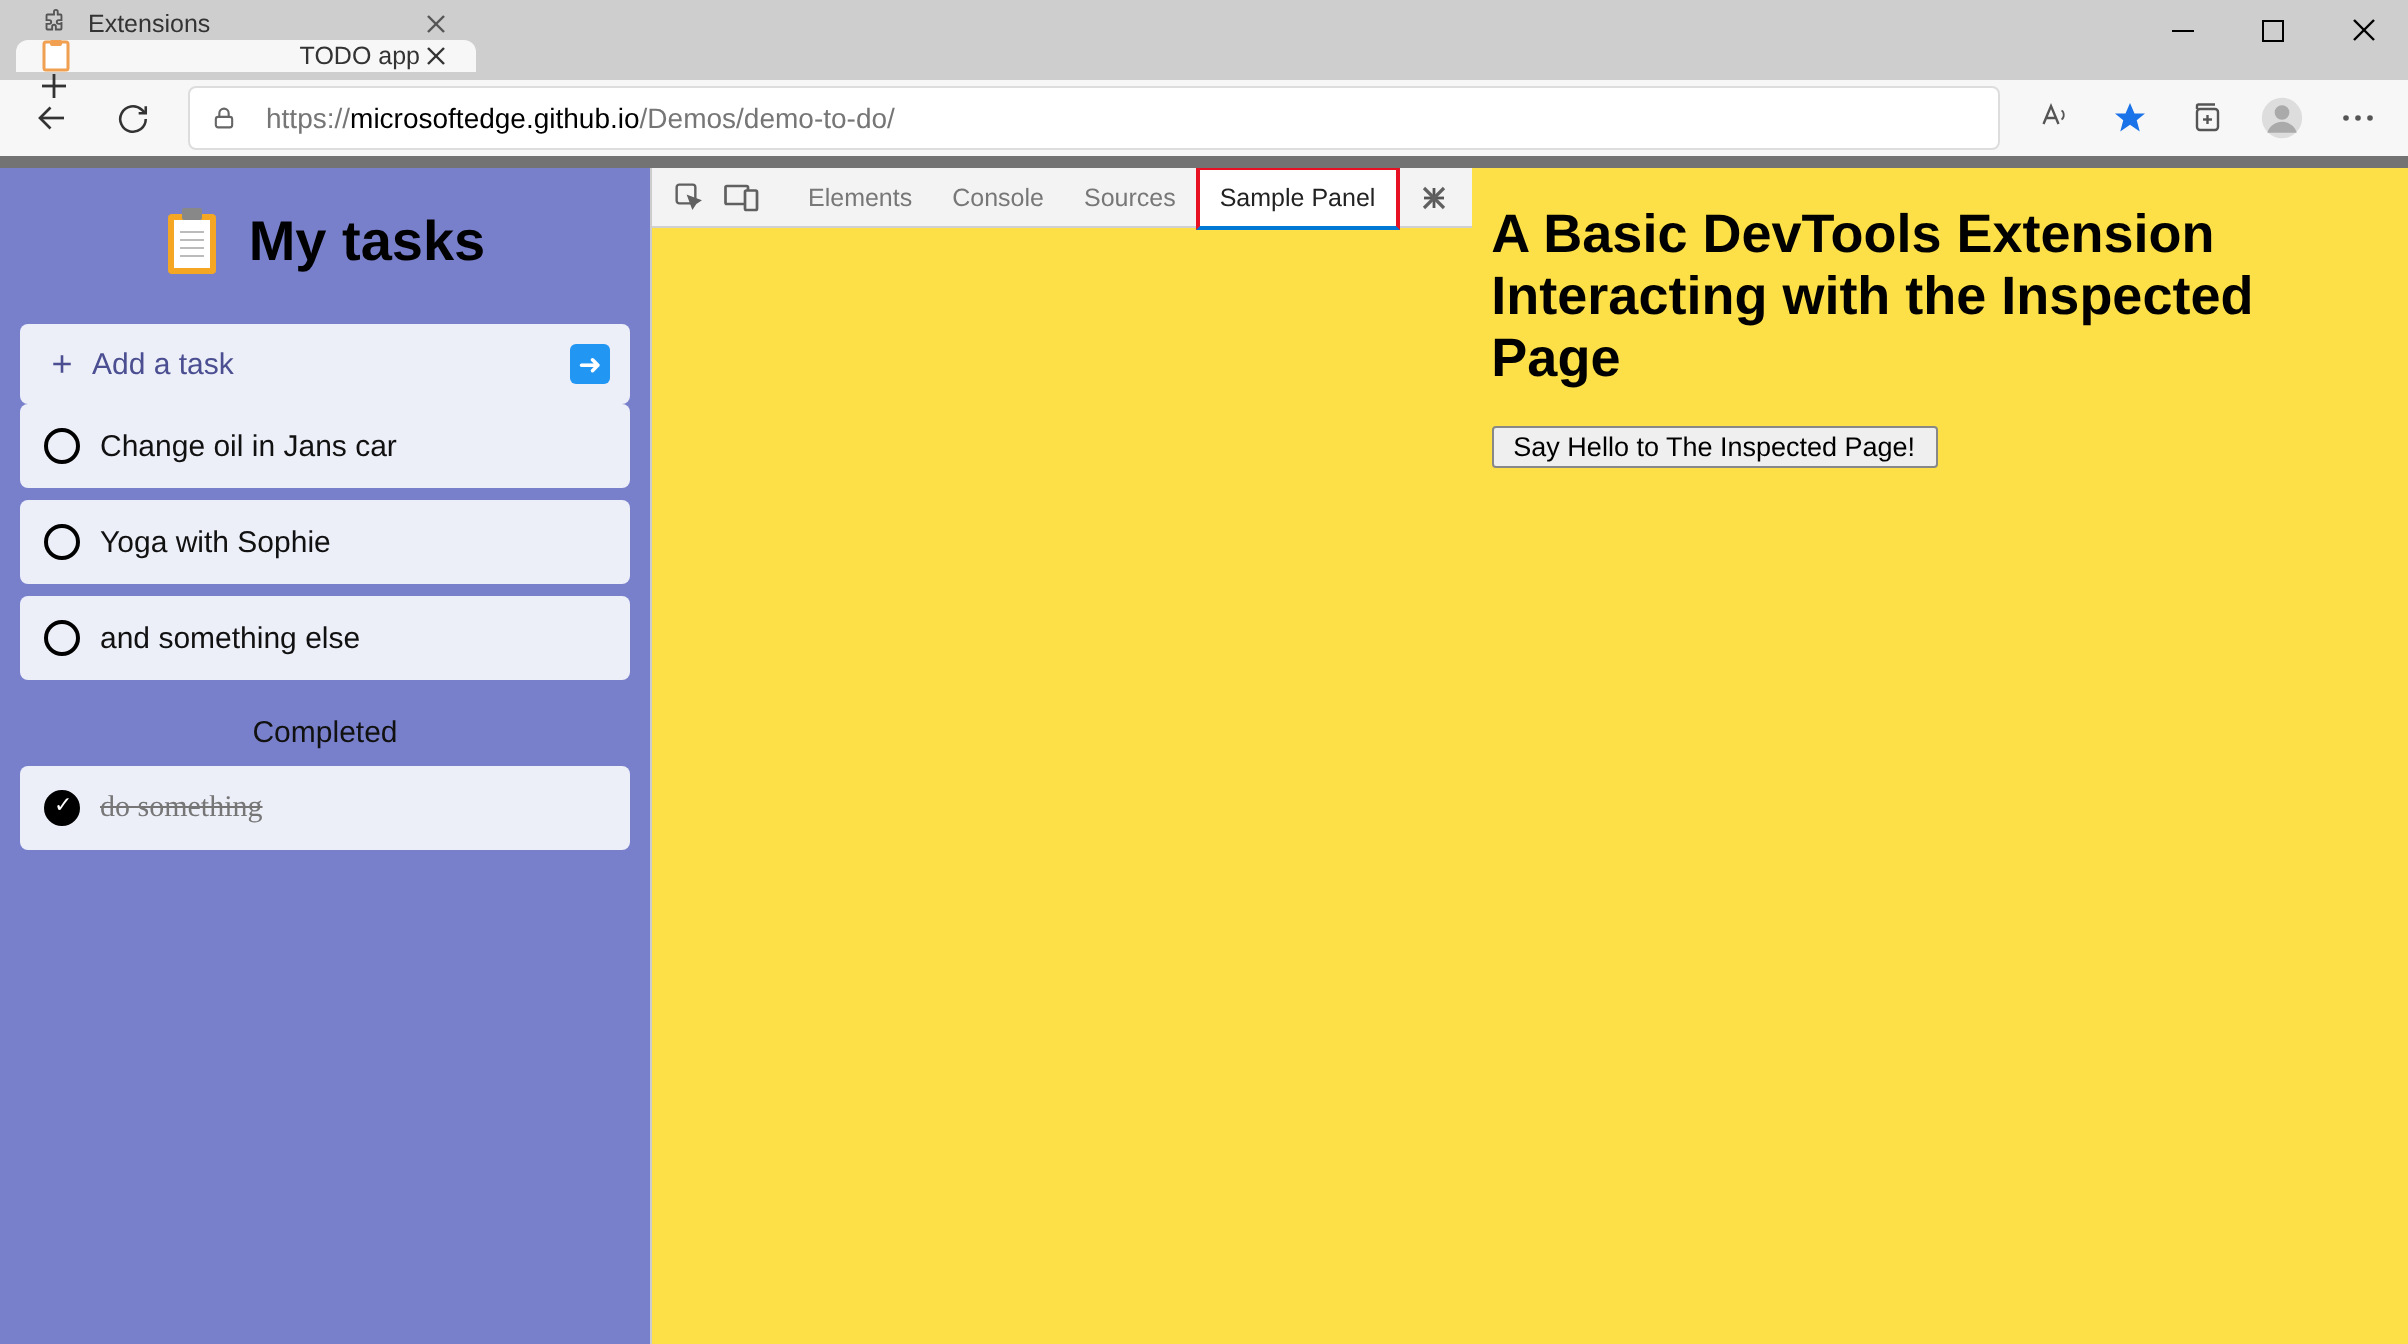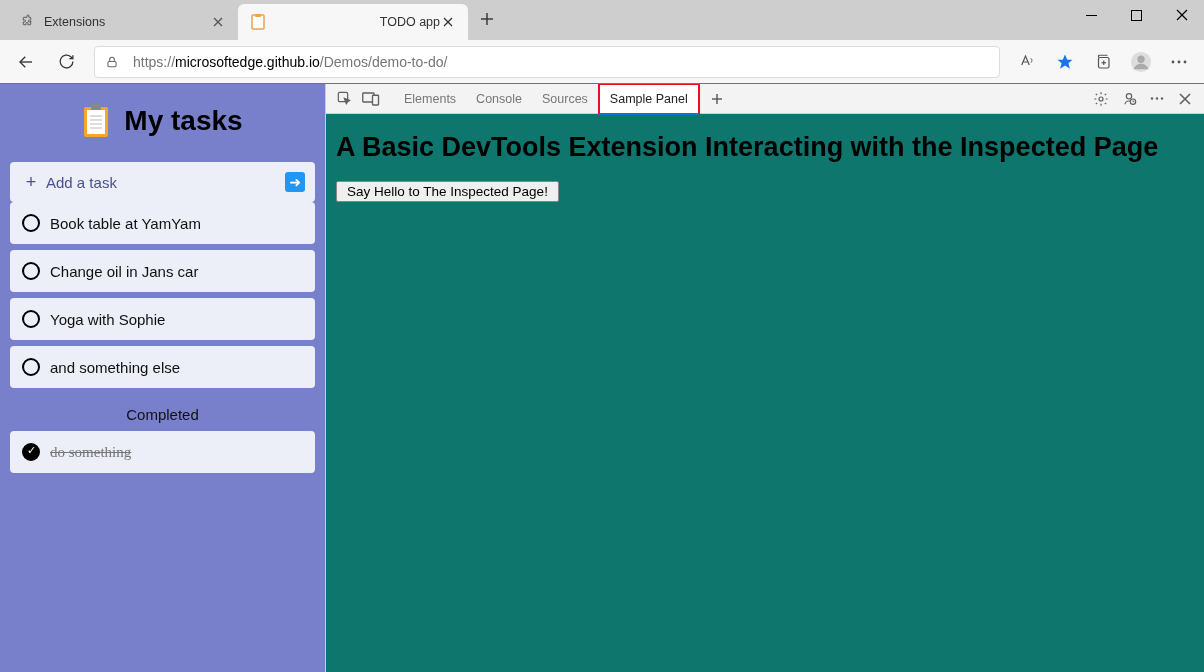--- a/index.html
+++ b/index.html
@@ -1,32 +1,32 @@
 <!DOCTYPE html>
 <html><head>
 <meta charset="utf-8">
 <style>
 * { margin: 0; padding: 0; box-sizing: border-box; font-family: "Segoe UI", Arial, sans-serif; }
 body { width: 1204px; height: 672px; background: #fff; overflow: hidden; display: flex; flex-direction: column; }
 
 
 .titlebar { height: 40px; background: #cecece; display: flex; align-items: flex-end; position: relative; }
-.tabs { display: flex; height: 36px; margin-left: 8px; gap: 0; }
+.tabs { display: flex; height: 36px; margin-left: 8px; gap: 0; flex-direction: column; }
 .tab { display: flex; align-items: center; padding: 0 12px; height: 36px; min-width: 230px; font-size: 12.5px; color: #333; position: relative; border-radius: 6px 6px 0 0; }
 .tab.active { background: #f7f7f7; text-align: right; }
 .tab .tab-icon { width: 16px; height: 16px; margin-right: 8px; display: flex; align-items: center; justify-content: center; }
 .tab .tab-title { flex: 1; white-space: nowrap; overflow: hidden; text-overflow: ellipsis; }
 .tab .tab-close { width: 16px; height: 16px; display: flex; align-items: center; justify-content: center; color: #555; }
 .newtab-btn { width: 30px; height: 30px; display: flex; align-items: center; justify-content: center; color: #222; margin-left: 4px; margin-bottom: 3px; }
 
 .win-controls { position: absolute; right: 0; top: 0; height: 30px; display: flex; }
 .win-btn { width: 45px; height: 30px; display: flex; align-items: center; justify-content: center; color: #000; }
 
 
-.addressbar { height: 44px; background: #f7f7f7; display: flex; align-items: center; padding: 0 8px; gap: 4px; border-bottom: 1px solid #737373; }
+.addressbar { height: 44px; background: #f7f7f7; display: flex; align-items: center; padding: 0 8px; gap: 4px; border-bottom: 6px solid #737373; }
 .nav-btn { width: 36px; height: 32px; display: flex; align-items: center; justify-content: center; color: #555; border-radius: 4px; }
 .urlbox { flex: 1; height: 32px; display: flex; align-items: center; background: #fff; border: 1px solid #ddd; border-radius: 4px; padding: 0 10px; margin: 0 6px; font-size: 14px; color: #333; }
 .url-grey { color: #767676; }
 .url-dark { color: #000000; }
 .addr-icon { width: 34px; height: 32px; display: flex; align-items: center; justify-content: center; color: #555; }
 
 
 .content { flex: 1; display: flex; overflow: hidden; }
 
 
@@ -40,21 +40,21 @@
 .add-task .submit { position: absolute; right: 10px; width: 20px; height: 20px; background: #2196f3; border-radius: 3px; display: flex; align-items: center; justify-content: center; color: #fff; font-size: 14px; }
 
 .section-label { text-align: center; font-size: 15px; color: #111; margin: 18px 0 8px; }
 .task { background: #eceef8; border-radius: 4px; height: 42px; display: flex; align-items: center; padding: 0 12px; margin-bottom: 6px; font-size: 15px; color: #111; }
 .task .circle { width: 18px; height: 18px; border: 2px solid #000; border-radius: 50%; margin-right: 10px; flex-shrink: 0; }
 .task.completed .circle { background: #000; position: relative; }
 .task.completed .circle::after { content: "✓"; color: #fff; font-size: 11px; position: absolute; left: 3px; top: -1px; }
 .task.completed span { text-decoration: line-through; color: #767676; font-family: Liberation Serif, serif; }
 
 
-.devtools { flex: 1; display: flex; flex-direction: column; border-left: 1px solid #ccc; background: #0f766e; }
+.devtools { flex: 1; display: flex; flex-direction: row; border-left: 1px solid #ccc; background: #fde047; }
 .dt-tabbar { height: 30px; background: #f3f3f3; border-bottom: 1px solid #d0d0d0; display: flex; align-items: center; padding: 0 6px; position: relative; }
 .dt-icon { width: 26px; height: 26px; display: flex; align-items: center; justify-content: center; color: #606060; }
 .dt-tab { padding: 0 10px; height: 30px; display: flex; align-items: center; font-size: 12.5px; color: #777; }
 .dt-tab.active { color: #222; background: #fff; border: 2.5px solid #e81123; border-bottom: 2px solid #0078d4; height: 32px; margin-top: -1px; margin-bottom: -1px; position: relative; z-index: 2; }
 .dt-right { position: absolute; right: 6px; display: flex; align-items: center; gap: 2px; }
 
 .dt-body { flex: 1; padding: 8px 10px; }
 .dt-body h1 { font-size: 27px; font-weight: 700; margin: 10px 0 18px; color: #000; }
 .dt-body button { font-size: 13.5px; padding: 2px 10px; border: 1px solid #888; background: #efefef; border-radius: 2px; color: #000; }
 
@@ -199,24 +199,20 @@
     </div>
 
     <div class="add-task">
       <span class="plus">+</span>
       <span>Add a task</span>
       <span class="submit">➜</span>
     </div>
 
     <div class="task">
         <span class="circle"></span>
-        <span>Book table at YamYam</span>
-      </div>
-    <div class="task">
-        <span class="circle"></span>
         <span>Change oil in Jans car</span>
       </div>
     <div class="task">
         <span class="circle"></span>
         <span>Yoga with Sophie</span>
       </div>
     <div class="task">
         <span class="circle"></span>
         <span>and something else</span>
       </div>

